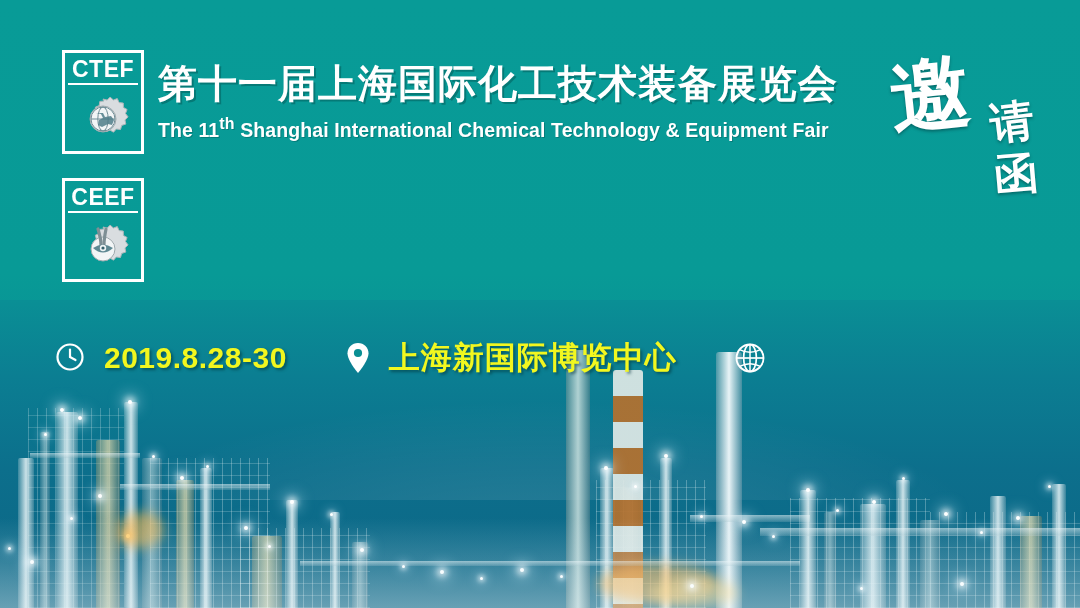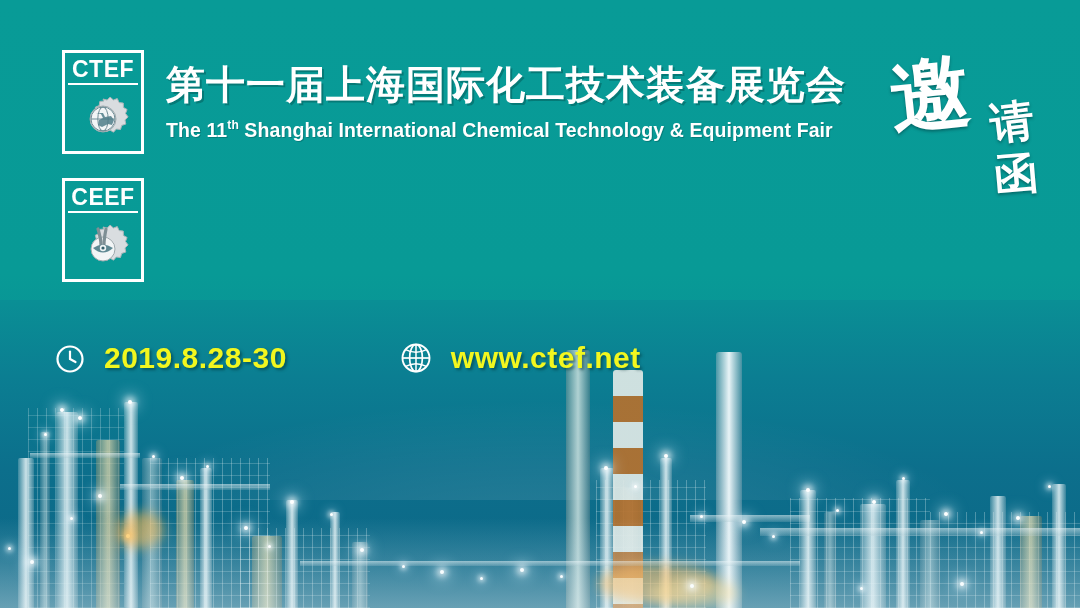--- a/index.html
+++ b/index.html
@@ -73,37 +73,37 @@
   .badge-word{
     font-family:"Liberation Sans", sans-serif;
     font-weight:bold; color:#ffffff; text-align:center;
     font-size:23px; letter-spacing:.5px; line-height:26px;
     border-bottom:2px solid #ffffff;
     padding-bottom:1px;
   }
   .badge-mark{ position:relative; flex:1; display:flex; align-items:center; justify-content:center; }
   .badge-mark svg{ display:block; }
 
-  .titles{ margin-left:22px; }
+  .titles{ margin-left:14px; }
   .cn-title{
     font-family:"Liberation Sans", sans-serif;
     font-weight:bold; color:#ffffff;
     font-size:39px; line-height:46px; letter-spacing:1px;
     text-shadow:2px 2px 0 rgba(0,60,60,.35);
     white-space:nowrap;
   }
   .en-title{
     font-family:"Liberation Sans", sans-serif;
     font-weight:bold; color:#ffffff;
     font-size:19.5px; line-height:26px; letter-spacing:.1px;
     text-shadow:1px 1px 0 rgba(0,60,60,.30);
     white-space:nowrap;
     margin-top:4px;
   }
-  .en-title sup{ font-size:12px; vertical-align:super; }
+  .en-title sup{ font-size:16px; vertical-align:super; }
 
   
   .invitation{
     position:absolute; right:28px; top:48px; width:230px; height:180px;
     color:#ffffff;
   }
   .calli{
     position:absolute; right:6px; top:-4px;
     font-family:"DejaVu Serif", serif;
     font-weight:bold;
@@ -124,21 +124,21 @@
     color:#ffffff;
     text-shadow:1px 1px 2px rgba(0,55,60,.5);
   }
   .inv-en .l2{ padding-left:38px; letter-spacing:5px; }
 
   
   .infobar{
     position:absolute; left:0; top:330px; width:1080px; height:56px;
     display:flex; align-items:center; z-index:6;
   }
-  .info-item{ display:flex; align-items:flex-end; }
+  .info-item{ display:flex; align-items:flex-start; }
   .info-icon{ flex:0 0 auto; display:flex; align-items:center; justify-content:center; }
   .info-text{
     font-family:"Liberation Sans", sans-serif;
     font-weight:bold;
     color:#f2f71f;
     font-size:30px; line-height:34px;
     letter-spacing:.5px;
     text-shadow:2px 2px 3px rgba(0,50,55,.55);
     white-space:nowrap;
   }
@@ -313,32 +313,41 @@
           <line x1="16" y1="16" x2="16" y2="8.5" stroke="#ffffff" stroke-width="2.2" stroke-linecap="round"></line>
           <line x1="16" y1="16" x2="21.5" y2="19" stroke="#ffffff" stroke-width="2.2" stroke-linecap="round"></line>
         </svg>
       </span>
       <span style="width:18px"></span>
       <span class="info-text">2019.8.28-30</span>
     </div>
 
     <div class="gap-b"></div>
 
+    <div class="info-item">
+      <span class="info-icon">
+        <svg width="30" height="34" viewBox="0 0 30 34" aria-hidden="true">
+          <path d="M15 2 C9 2 4.5 6.6 4.5 12.3 C4.5 20 15 32 15 32 C15 32 25.5 20 25.5 12.3 C25.5 6.6 21 2 15 2 Z" fill="#ffffff"></path>
+          <circle cx="15" cy="12" r="4.1" fill="#0a8f93"></circle>
+        </svg>
+      </span>
+      <span style="width:16px"></span>
+      <span class="info-text cn">上海新国际博览中心</span>
+    </div>
 
     <div class="gap-b"></div>
 
     <div class="info-item">
       <span class="info-icon">
         <svg width="34" height="34" viewBox="0 0 34 34" aria-hidden="true">
           <circle cx="17" cy="17" r="13.5" fill="none" stroke="#ffffff" stroke-width="1.9"></circle>
           <ellipse cx="17" cy="17" rx="6.4" ry="13.5" fill="none" stroke="#ffffff" stroke-width="1.7"></ellipse>
           <line x1="3.5" y1="17" x2="30.5" y2="17" stroke="#ffffff" stroke-width="1.7"></line>
           <path d="M6.6 8.6 q10.4 5.4 20.8 0" fill="none" stroke="#ffffff" stroke-width="1.5"></path>
           <path d="M6.6 25.4 q10.4 -5.4 20.8 0" fill="none" stroke="#ffffff" stroke-width="1.5"></path>
           <line x1="17" y1="3.5" x2="17" y2="30.5" stroke="#ffffff" stroke-width="1.5"></line>
         </svg>
       </span>
       <span style="width:18px"></span>
-      <span class="info-text">www.ctef.net</span>
     </div>
   </div>
 
 </div>
 
 </body></html>

